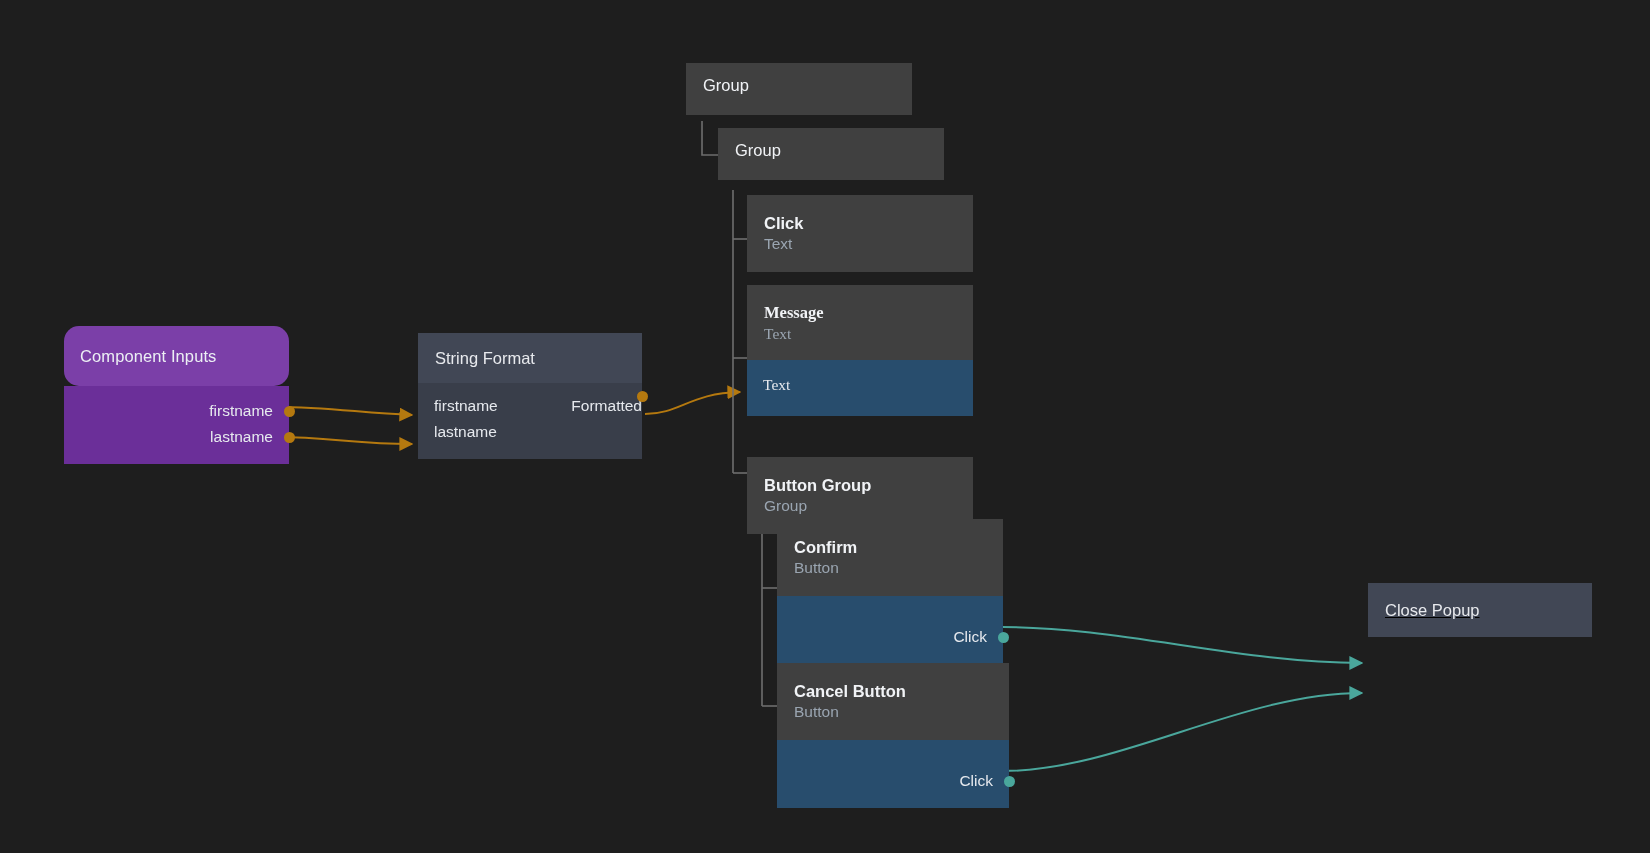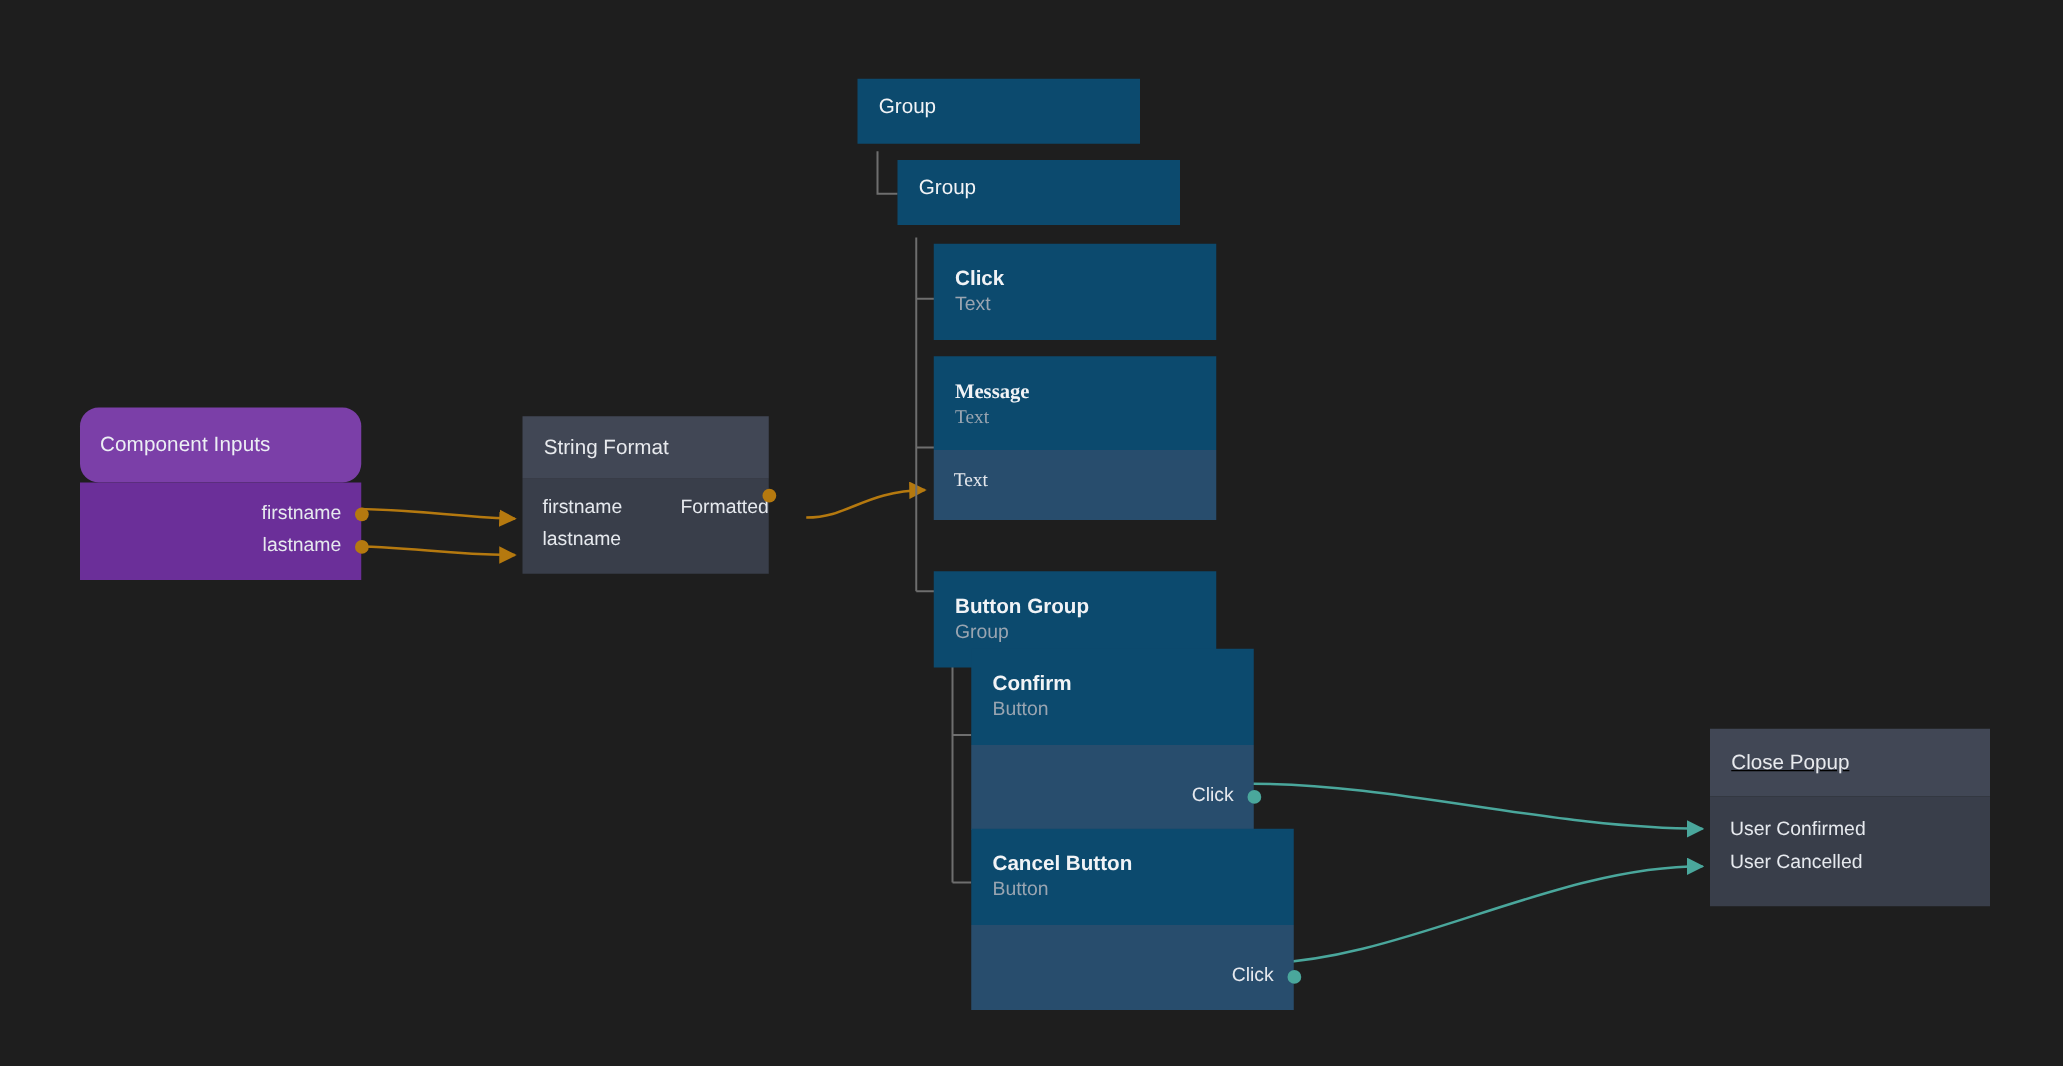--- a/index.html
+++ b/index.html
@@ -63,21 +63,21 @@
     color: #e8eaee;
     font-size: 16.5px;
   }
   .node-slate .body {
     background: #393e4a;
     padding: 10px 0 14px 0;
   }
 
   
   .node-blue .hdr {
-    background: #0c4a6e;
+    background: #404040;
     box-sizing: border-box;
     padding: 12px 0 12px 17px;
   }
   .node-blue .hdr .ttl {
     color: #f1f3f6;
     font-size: 16.5px;
     font-weight: bold;
     display: block;
     line-height: 1.22;
   }
@@ -187,21 +187,21 @@
         <span>firstname</span>
         <span class="dot orange"></span>
       </div>
       <div class="port out">
         <span>lastname</span>
         <span class="dot orange"></span>
       </div>
     </div>
   </div>
 
-  <div class="node node-slate" style="left:418px; top:333px; width:197px;">
+  <div class="node node-slate" style="left:418px; top:333px; width:224px;">
     <div class="hdr">
       <span class="ttl">String Format</span>
     </div>
     <div class="body" style="position:relative;">
       <div class="row-split">
         <span class="lbl-in">firstname</span>
         <span class="lbl-out">Formatted</span>
       </div>
       <div class="row-split">
         <span class="lbl-in">lastname</span>
@@ -254,40 +254,32 @@
       <span class="sub">Button</span>
     </div>
     <div class="body" style="padding:28px 0 14px 0;">
       <div class="port out">
         <span>Click</span>
         <span class="dot teal"></span>
       </div>
     </div>
   </div>
 
-  <div class="node node-blue" style="left:777px; top:663px; width:258px;">
+  <div class="node node-blue" style="left:777px; top:663px; width:232px;">
     <div class="hdr" style="padding:18px 0 18px 17px;">
       <span class="ttl">Cancel Button</span>
       <span class="sub">Button</span>
     </div>
     <div class="body" style="padding:28px 0 14px 0;">
       <div class="port out">
         <span>Click</span>
         <span class="dot teal"></span>
       </div>
     </div>
   </div>
 
   <div class="node node-slate" style="left:1368px; top:583px; width:224px;">
     <div class="hdr" style="height:54px;text-decoration:underline;">
       <span class="ttl">Close Popup</span>
     </div>
-    <div class="body" style="padding:14px 0 22px 0;">
-      <div class="port in">
-        <span>User Confirmed</span>
-      </div>
-      <div class="port in">
-        <span>User Cancelled</span>
-      </div>
-    </div>
   </div>
 
 </div>
 
 </body></html>

